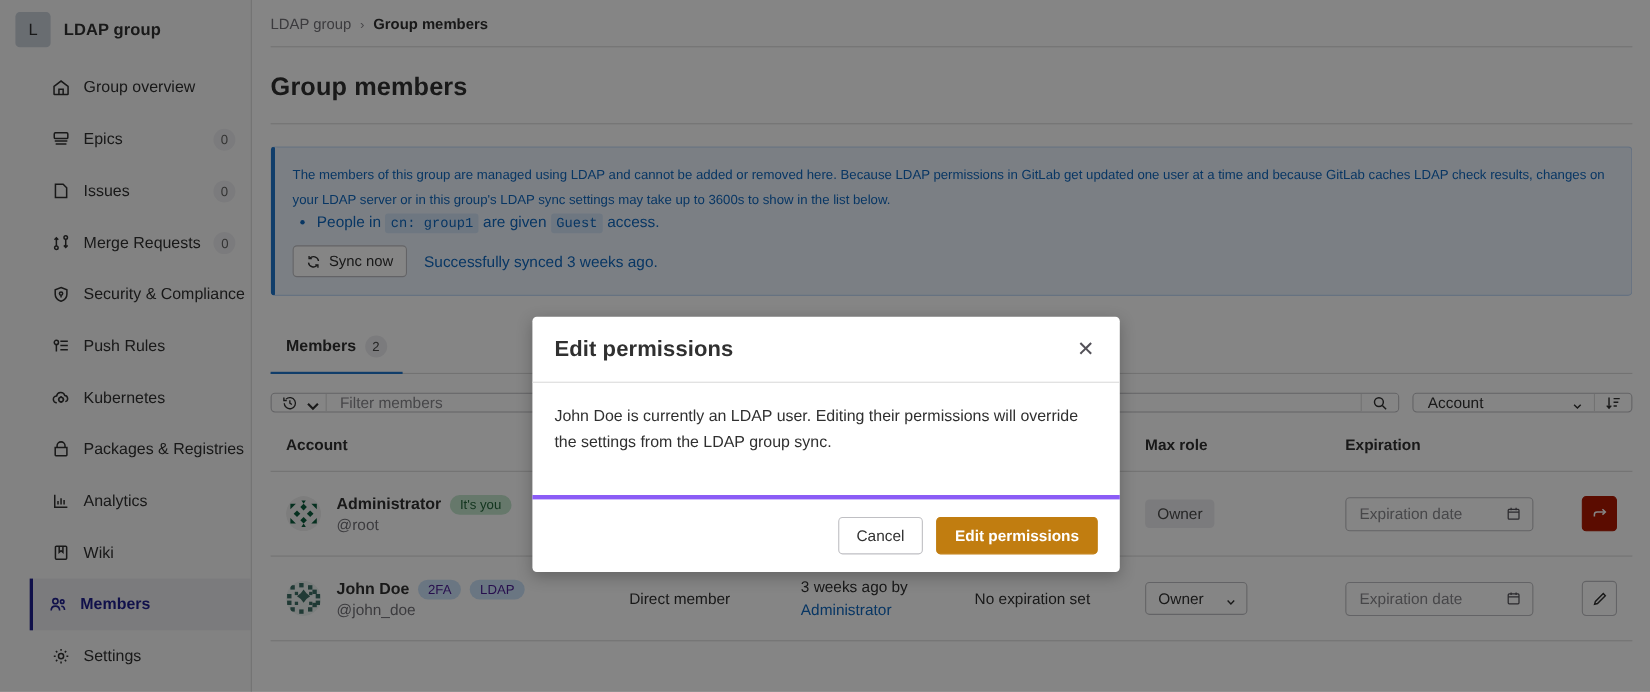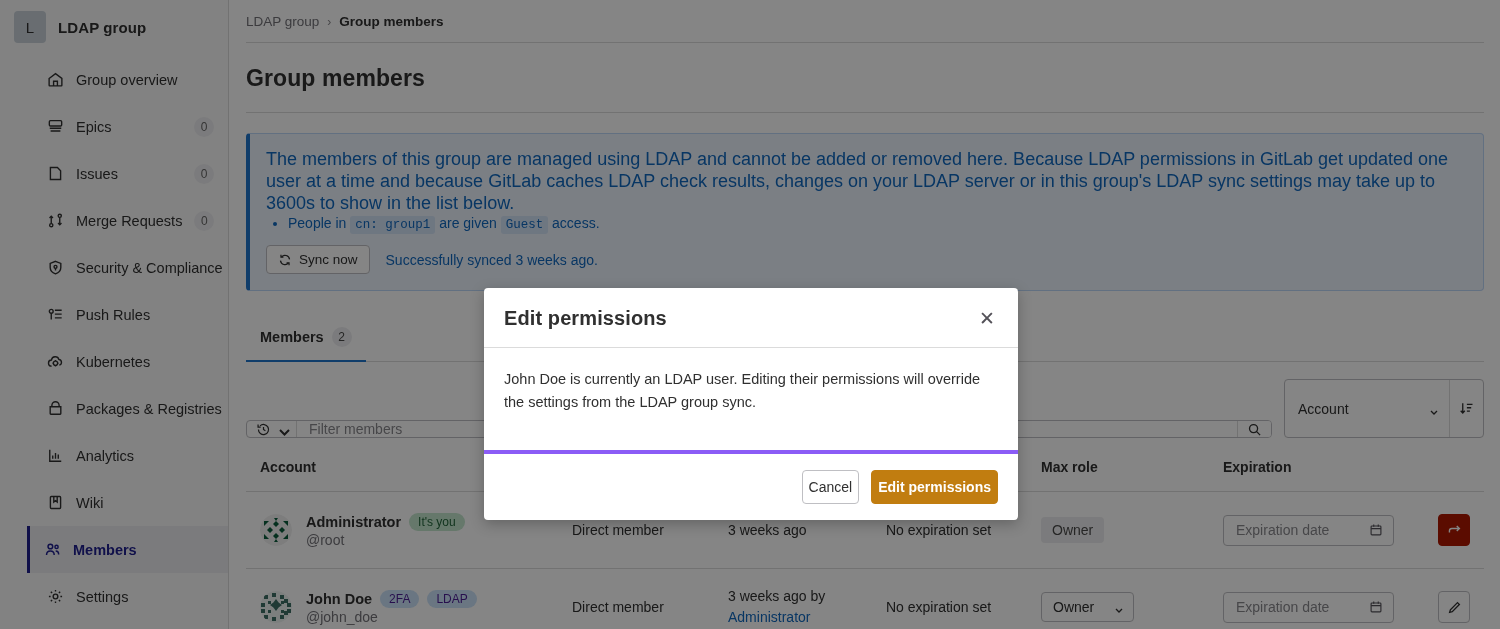--- a/index.html
+++ b/index.html
@@ -61,21 +61,21 @@
   }
   .title-rule { border-bottom: 1px solid #dbdbdb; margin: 0 16px 0 17px; }
 
   
   .banner {
     margin: 20px 16px 0 17px;
     background: #ecf4fe; border: 1px solid #bdd6f7;
     border-left: 4px solid #1f75cb; border-radius: 4px;
     padding: 14px 16px 16px 16px; color: #1f1f1f;
   }
-  .banner p { font-size: 18px; line-height: 22px; color: #1068bf; }
+  .banner p { font-size: 12px; line-height: 22px; color: #1068bf; }
   .banner ul { margin: 1px 0 0 22px; }
   .banner li { font-size: 14px; line-height: 16px; color: #1068bf; }
   code.inline {
     font-family: "Liberation Mono", monospace; font-size: 12.5px;
     background: rgba(31,117,203,.12); border-radius: 3px;
     padding: 2px 5px; color: #1068bf;
   }
   .banner-actions { display: flex; align-items: center; gap: 16px; margin-top: 12px; }
   .sync-btn {
     display: inline-flex; align-items: center; gap: 7px;
@@ -96,21 +96,21 @@
   .tab-count {
     background: #ececef; color: #4a4a4a; font-size: 12px; font-weight: 400;
     min-width: 20px; height: 20px; padding: 0 6px; border-radius: 10px;
     display: flex; align-items: center; justify-content: center;
   }
 
   
   .toolbar { display: flex; gap: 12px; margin: 17px 16px 0 17px; }
   .filter-box {
     flex: 1; display: flex; align-items: stretch;
-    border: 1px solid #bfbfc3; border-radius: 4px; background: #fff; overflow: hidden; margin-top: 41px;
+    border: 1px solid #bfbfc3; border-radius: 4px; background: #fff; overflow: hidden;
   }
   .filter-token {
     display: flex; align-items: center; gap: 6px;
     padding: 0 9px; border-right: 1px solid #dbdbdb; color: #303030;
   }
   .filter-token svg { width: 15px; height: 15px; display: block; }
   .chev { width: 10px; height: 10px; display: block; }
   .filter-input {
     flex: 1; border: 0; outline: 0; padding: 0 12px;
     font-size: 14px; color: #303030; font-family: "Liberation Sans", sans-serif;
@@ -196,21 +196,21 @@
   .modal-title { font-size: 20px; font-weight: 600; color: #303030; letter-spacing: .1px; }
   .modal-close {
     width: 22px; height: 22px; display: flex; align-items: center; justify-content: center;
     color: #535158; font-size: 19px; line-height: 1; cursor: pointer; background: none; border: 0;
     font-family: "Liberation Sans", sans-serif;
   }
   .modal-body { padding: 20px 20px 36px 20px; border-bottom: 4px solid #8b5cf6; }
   .modal-body p { font-size: 14.5px; line-height: 23px; color: #303030; }
   .modal-foot { display: flex; justify-content: flex-end; gap: 12px; padding: 16px 20px; }
   .btn {
-    font-size: 14px; border-radius: 4px; padding: 8px 6px; cursor: pointer;
+    font-size: 14px; border-radius: 4px; padding: 8px 16px; cursor: pointer;
     font-family: "Liberation Sans", sans-serif;
   }
   .btn-secondary { background: #fff; border: 1px solid #bfbfc3; color: #303030; }
   .btn-confirm { background: #c17d10; border: 1px solid #c17d10; color: #fff; font-weight: 600; }
 </style>
 </head>
 <body>
 
 <div class="app">
 

